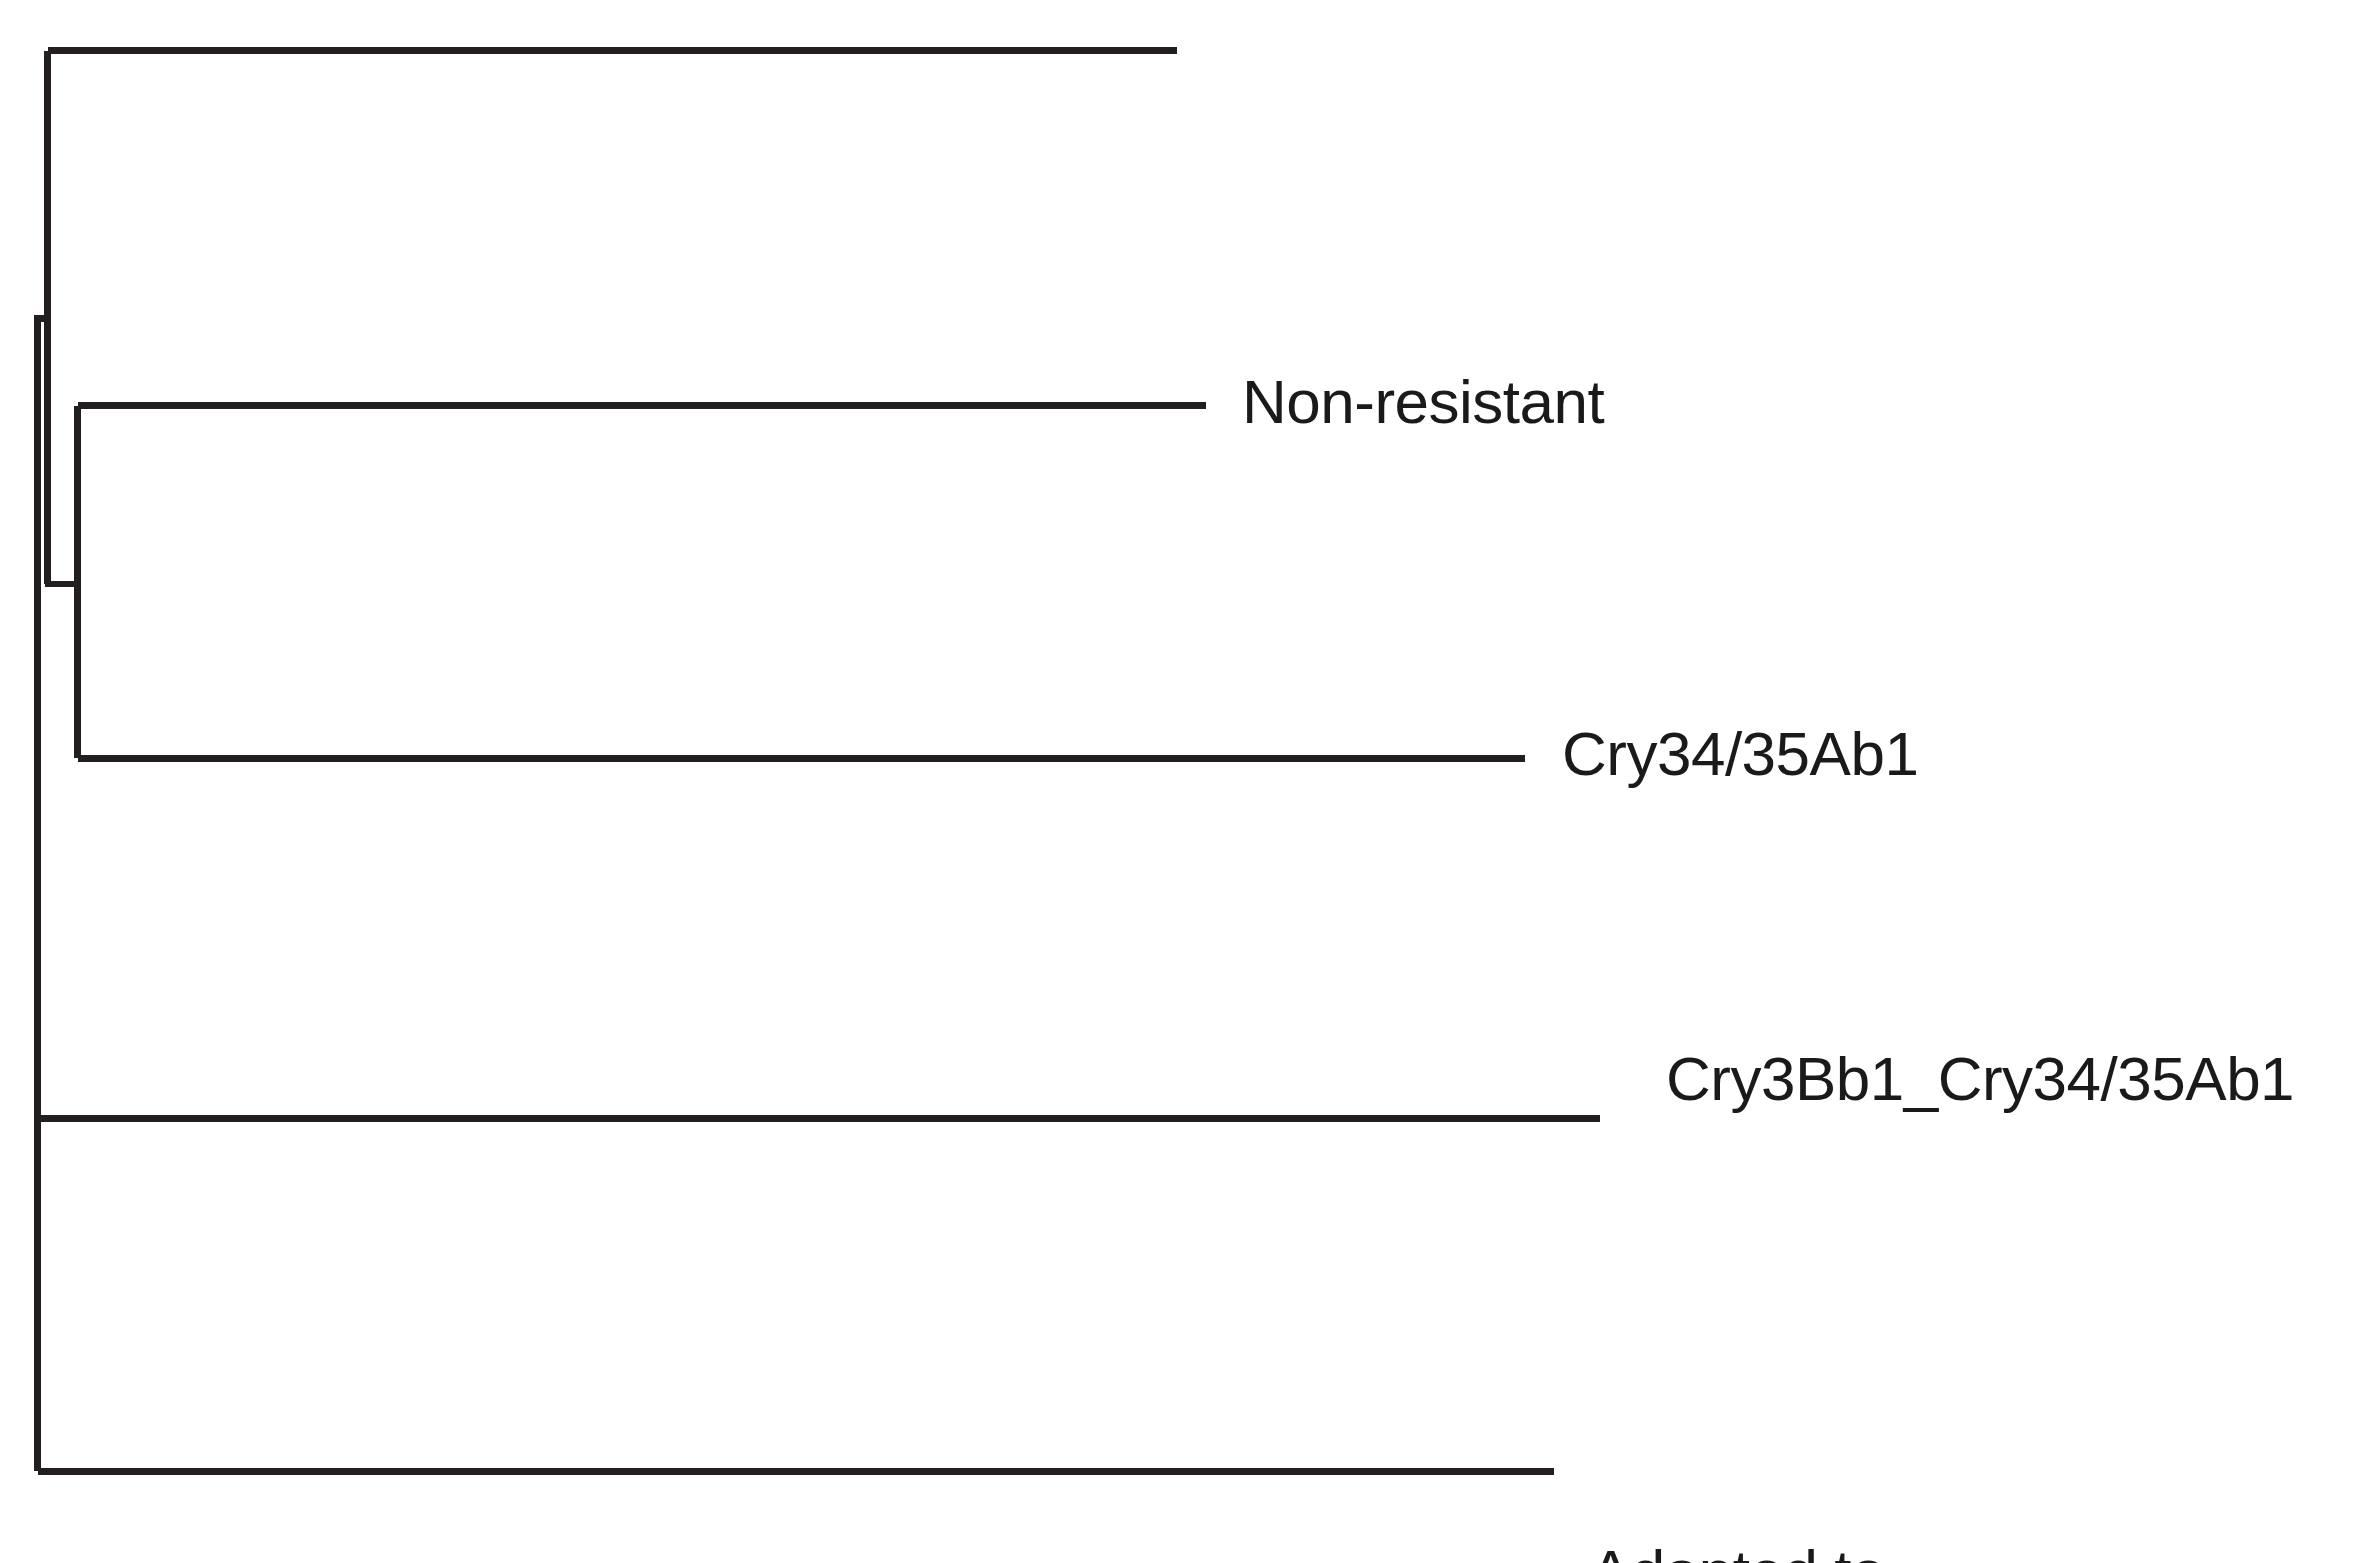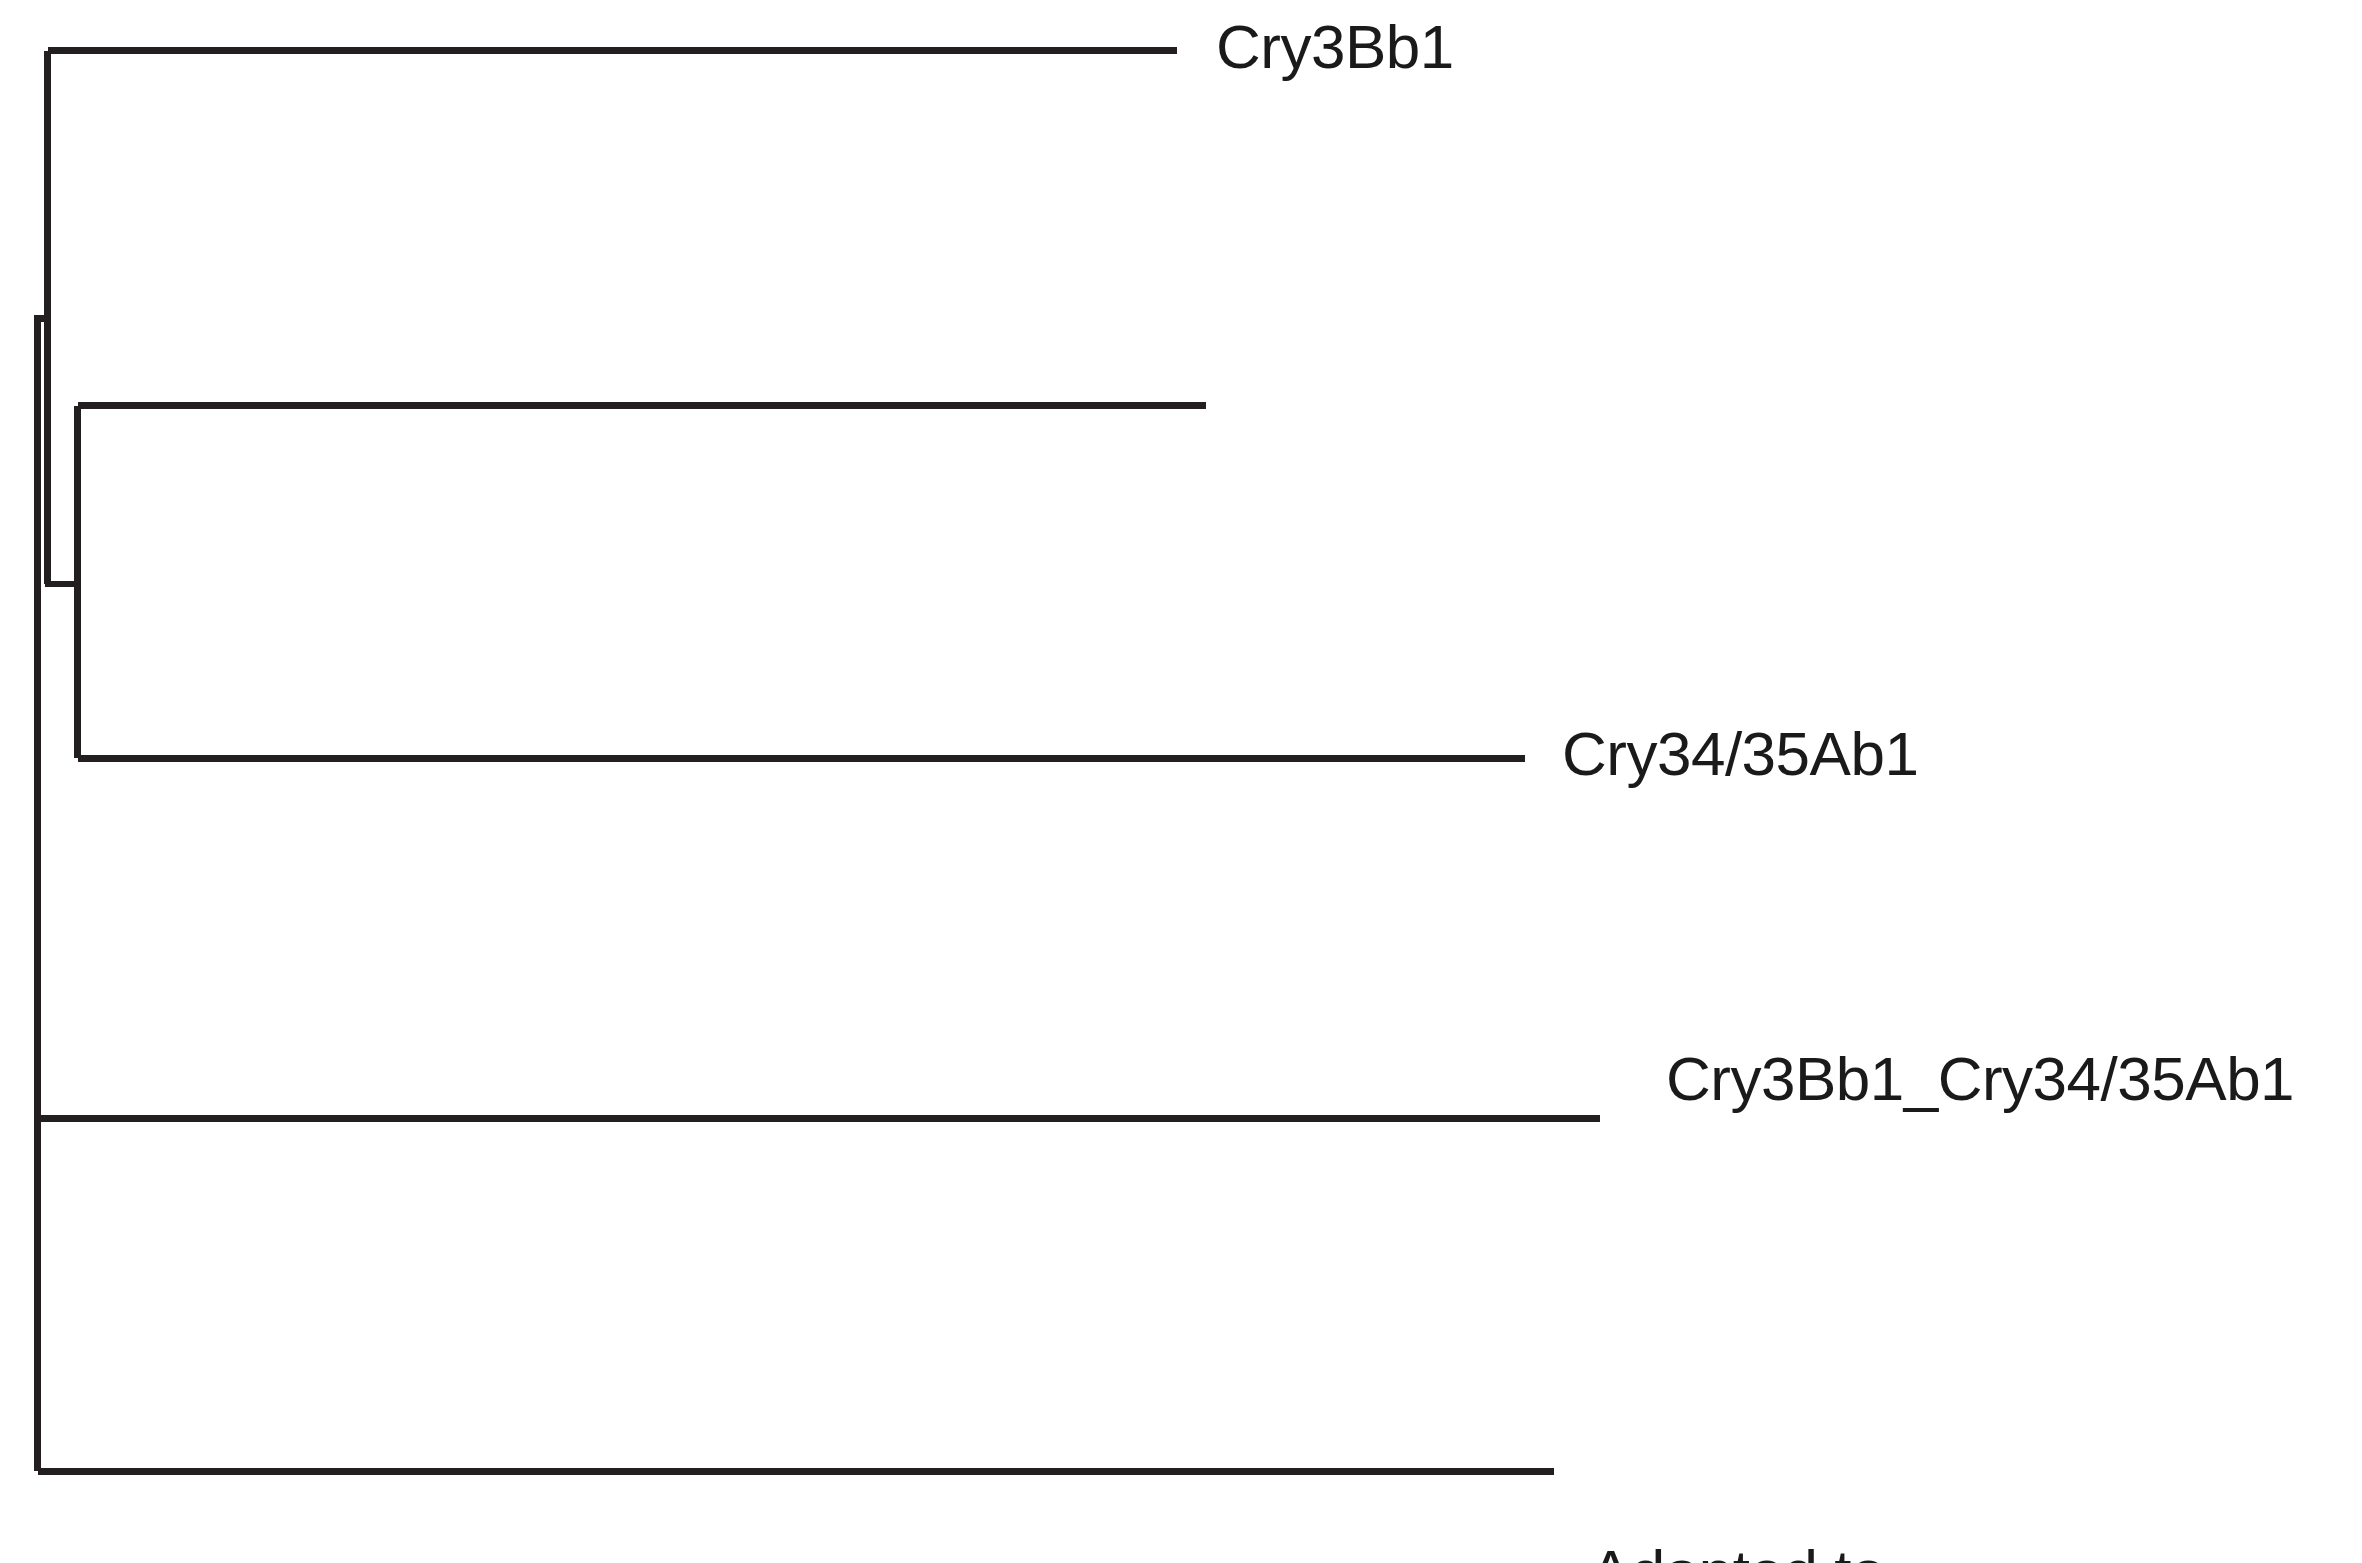--- a/index.html
+++ b/index.html
@@ -66,22 +66,22 @@
 
     <line x1="78" y1="408" x2="1212" y2="408" stroke="#231f20" stroke-width="7" shape-rendering="crispEdges"></line>
 
     <line x1="78" y1="762" x2="1533" y2="762" stroke="#231f20" stroke-width="7" shape-rendering="crispEdges"></line>
 
     <line x1="38" y1="1124" x2="1608" y2="1124" stroke="#231f20" stroke-width="7" shape-rendering="crispEdges"></line>
 
     <line x1="38" y1="1479" x2="1562" y2="1479" stroke="#231f20" stroke-width="7" shape-rendering="crispEdges"></line>
   </svg>
 
-  <div class="leaf-label" style="left:1216px; top:12px;">Cry3Bb1</div>
 
+  <div class="leaf-label" style="left:1242px; top:367px;">Non-resistant</div>
 
   <div class="leaf-label" style="left:1562px; top:719px;text-align:right;">Cry34/35Ab1</div>
 
   <div class="leaf-label" style="left:1666px; top:1044px;">Cry3Bb1_Cry34/35Ab1</div>
 
   <div class="leaf-label leaf-label-block" style="left:1590px; top:1397px;">
     <div>Adapted to</div>
     
   </div>
 

